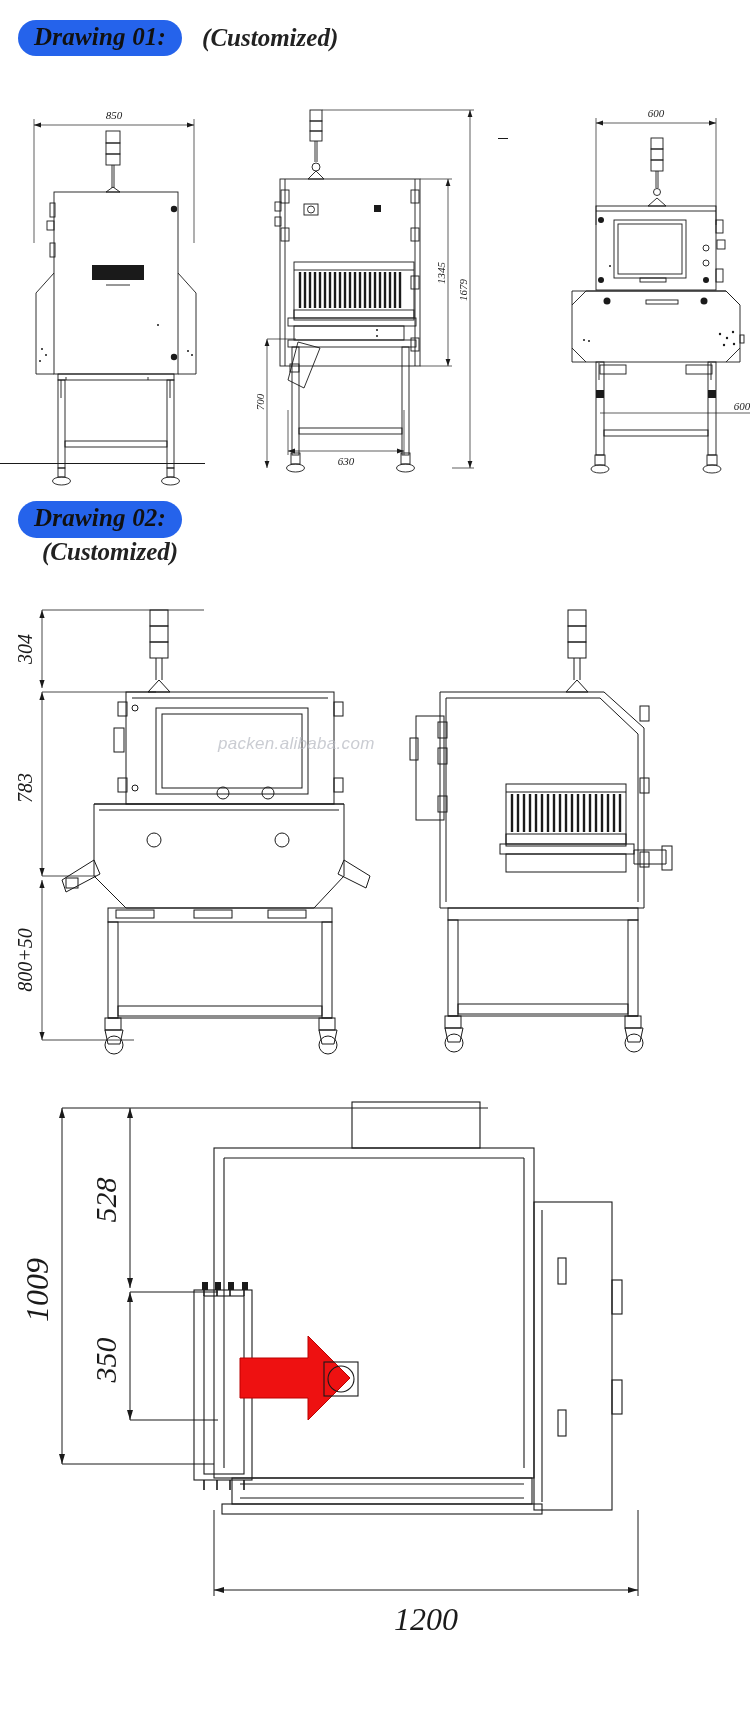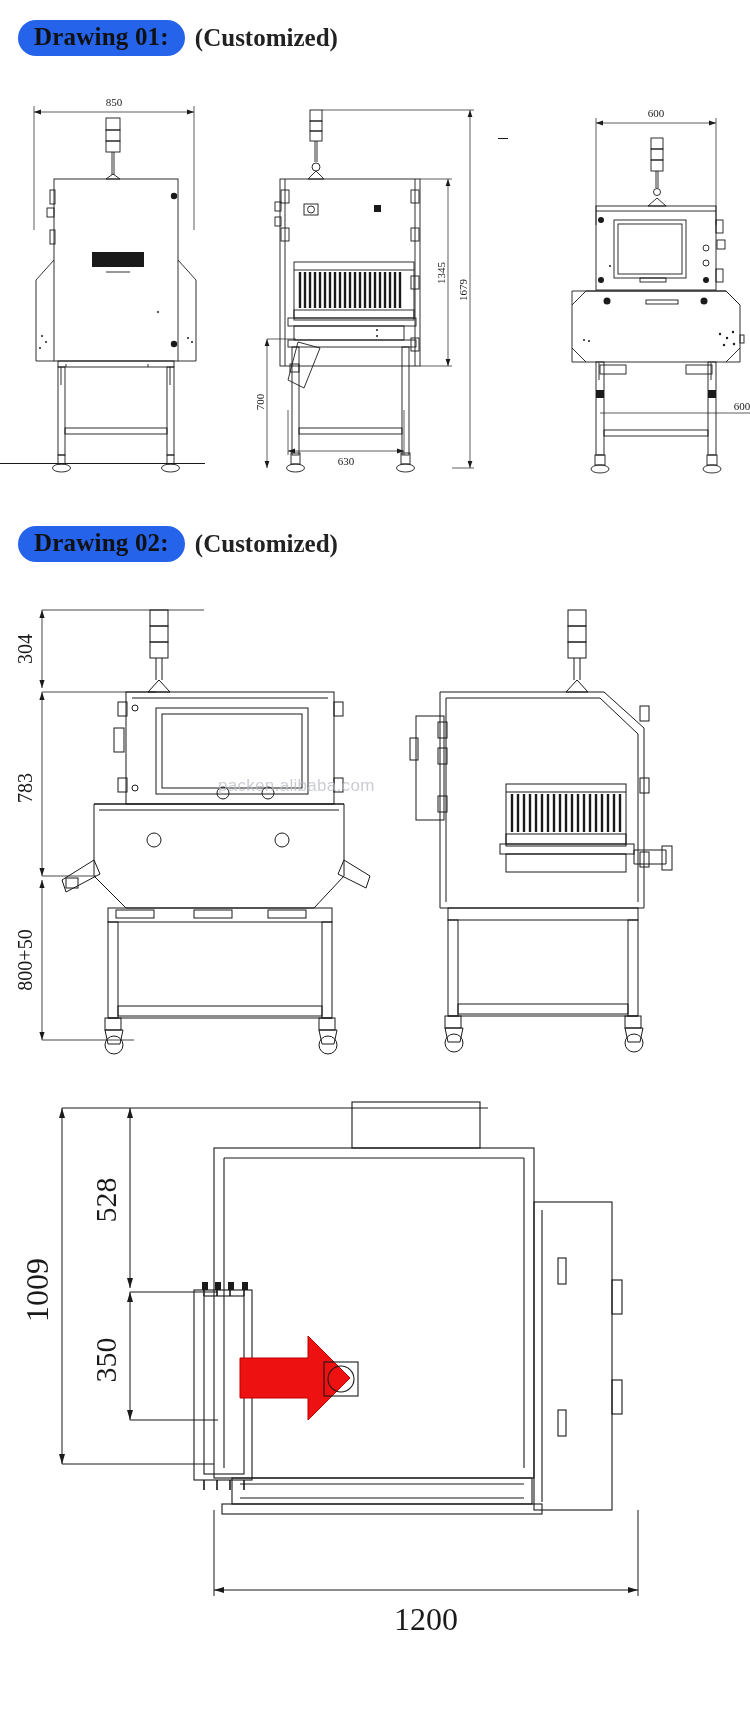--- a/index.html
+++ b/index.html
@@ -1,45 +1,45 @@
 <!DOCTYPE html>
 <html><head>
 <meta charset="utf-8">
 <style>
   html,body{margin:0;padding:0;}
   body{width:750px;height:1715px;background:#ffffff;font-family:"Liberation Serif",serif;color:#1a1a1a;position:relative;overflow:hidden;}
-  .page{position:relative;width:750px;height:1715px;}
+  .page{position:relative;width:750px;height:1715px;font-style:italic;}
 
   
   .hdr{position:absolute;display:flex;align-items:center;height:40px;}
   .badge{background:#2563eb;color:#111111;font-weight:bold;font-size:25px;
          padding:3px 16px 5px 16px;border-radius:20px;letter-spacing:.2px;
          font-family:"Liberation Serif",serif;line-height:1.15;white-space:nowrap;}
-  .hdr-sub{font-weight:bold;font-size:25px;margin-left:10px;color:#222222;white-space:nowrap;}
+  .hdr-sub{font-weight:bold;font-size:25px;margin-left:20px;color:#222222;white-space:nowrap;}
 
   
   .cad{position:absolute;}
   .cad svg{display:block;}
 
   .wm{position:absolute;font-family:"Liberation Sans",sans-serif;font-size:17px;
       color:#b9bcc4;opacity:.75;white-space:nowrap;letter-spacing:.3px;}
 
   .vtxt{font-family:"Liberation Serif",serif;}
 </style>
 </head>
 <body>
 
 <div class="page">
 
   <div class="hdr" style="left:18px;top:18px;">
     <span class="badge">Drawing 01:</span>
     <span class="hdr-sub">(Customized)</span>
   </div>
 
-  <div class="cad" style="left:6px;top:80px;">
+  <div class="cad" style="left:6px;top:93px;">
     <svg width="230" height="395" viewBox="0 0 230 395" fill="none" stroke="#1a1a1a" stroke-width="0.9" shape-rendering="geometricPrecision">
 
       <g stroke-width="0.7">
         <line x1="28" y1="32" x2="188" y2="32"></line>
         <line x1="28" y1="26" x2="28" y2="150"></line>
         <line x1="188" y1="26" x2="188" y2="150"></line>
         <path d="M28 32 l7 -2.4 v4.8 z" fill="#1a1a1a" stroke="none"></path>
         <path d="M188 32 l-7 -2.4 v4.8 z" fill="#1a1a1a" stroke="none"></path>
       </g>
       <text class="vtxt" x="108" y="26" font-size="11" fill="#1a1a1a" stroke="none" text-anchor="middle">850</text>
@@ -276,21 +276,21 @@
 
       <g stroke-width="0.7">
         <line x1="86" y1="333" x2="244" y2="333"></line>
       </g>
       <text class="vtxt" x="228" y="330" font-size="11" fill="#1a1a1a" stroke="none" text-anchor="middle">600</text>
     </svg>
   </div>
 
   <div style="position:absolute;left:498px;top:138px;width:10px;height:1px;background:#1a1a1a;"></div>
 
-  <div class="hdr" style="left:18px;top:524px;">
+  <div class="hdr" style="left:18px;top:501px;flex-direction:column;">
     <span class="badge">Drawing 02:</span>
     <span class="hdr-sub">(Customized)</span>
   </div>
 
   <div class="cad" style="left:4px;top:588px;">
     <svg width="400" height="470" viewBox="0 0 400 470" fill="none" stroke="#1a1a1a" stroke-width="1">
 
       <g stroke-width="0.8">
         <line x1="38" y1="22" x2="38" y2="100"></line>
         <line x1="38" y1="22" x2="200" y2="22"></line>
@@ -365,21 +365,21 @@
         <circle cx="110" cy="457" r="9"></circle>
       </g>
       <g>
         <rect x="315" y="430" width="16" height="12"></rect>
         <path d="M315 442 L318 456 L330 456 L333 442 Z"></path>
         <circle cx="324" cy="457" r="9"></circle>
       </g>
     </svg>
   </div>
 
-  <div class="wm" style="left:218px;top:776px;">packen.alibaba.com</div>
+  <div class="wm" style="left:218px;top:734px;">packen.alibaba.com</div>
 
   <div class="cad" style="left:408px;top:588px;">
     <svg width="342" height="470" viewBox="0 0 342 470" fill="none" stroke="#1a1a1a" stroke-width="1">
 
       <g>
         <rect x="160" y="22" width="18" height="16"></rect>
         <rect x="160" y="38" width="18" height="16"></rect>
         <rect x="160" y="54" width="18" height="16"></rect>
         <line x1="166" y1="70" x2="166" y2="92"></line>
         <line x1="172" y1="70" x2="172" y2="92"></line>

